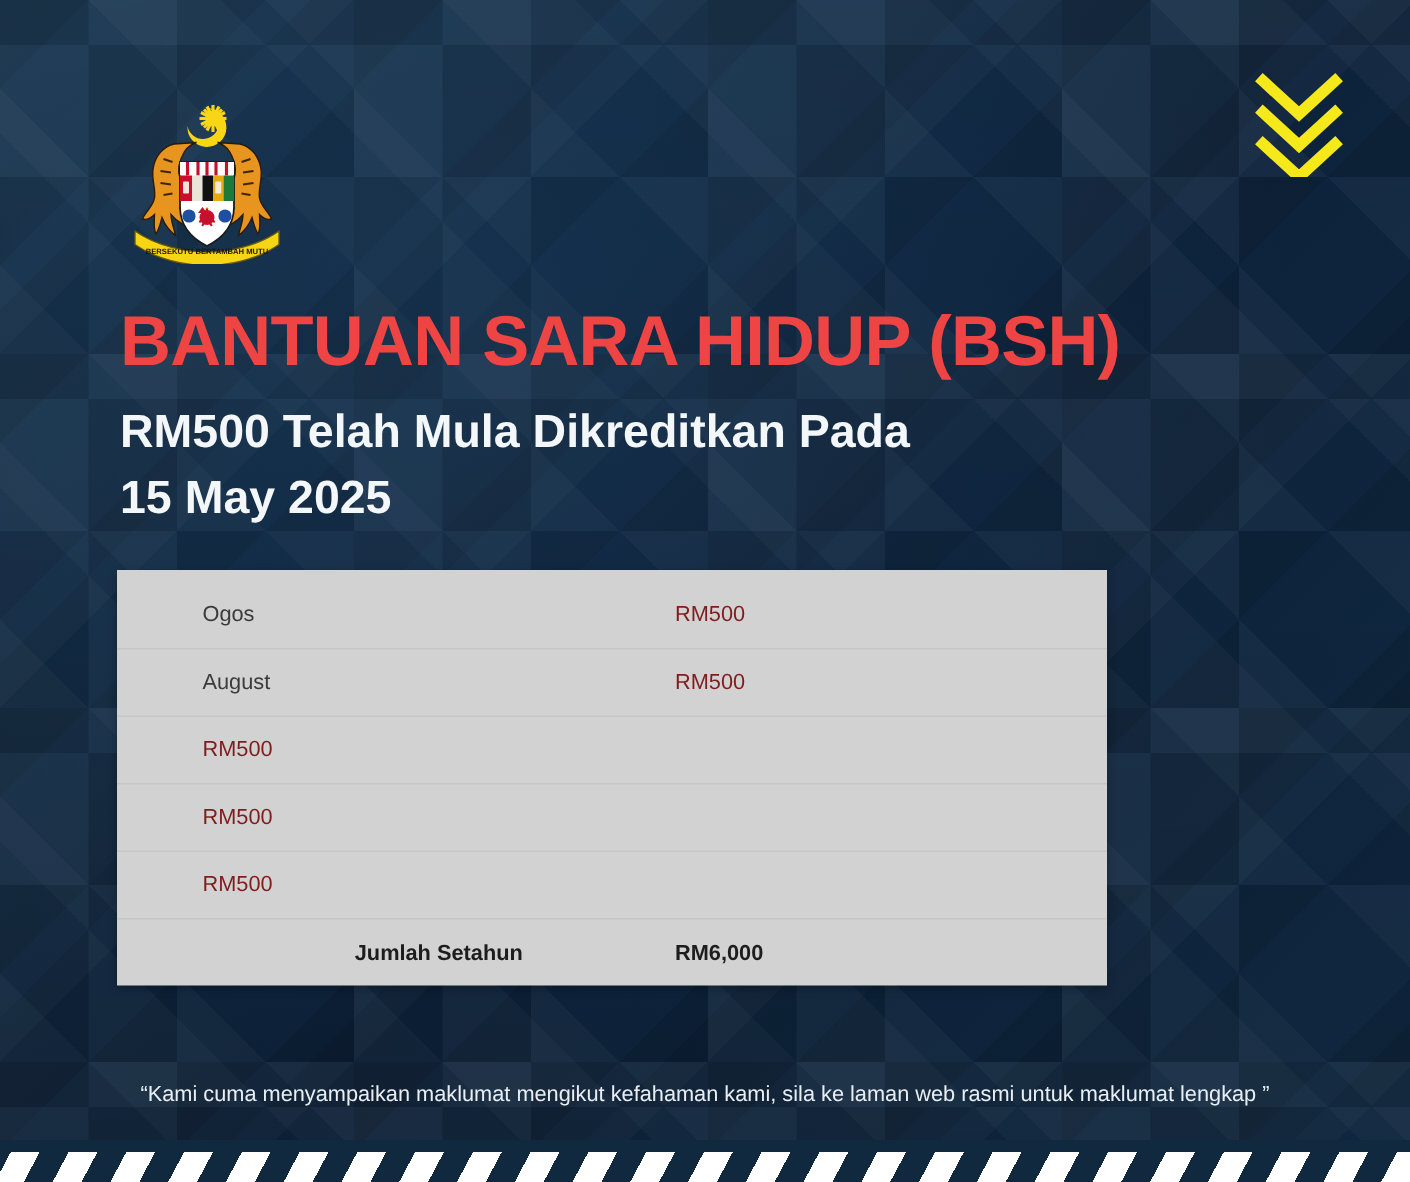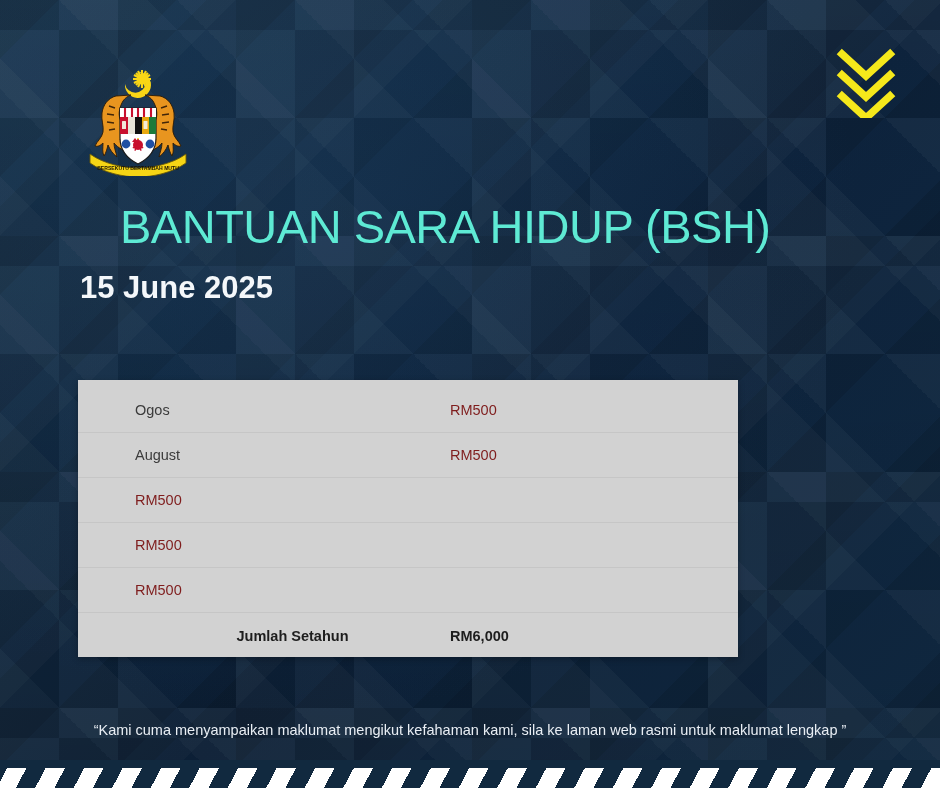--- a/index.html
+++ b/index.html
@@ -65,26 +65,25 @@
   }
 
   
   #headings {
     position:absolute;
     left:80px; top:200px;
     width:820px;
   }
   #title {
     font-size:47px;
-    font-weight:normal;
+    font-weight:bold;
     letter-spacing:-0.5px;
-    color:#5eead4;
+    color:#ef4444;
     line-height:1.15;
     white-space:nowrap;
-    margin-left:40px;
   }
   #subtitle {
     margin-top:12px;
     font-size:31px;
     font-weight:bold;
     color:#f4f7fa;
     line-height:1.42;
   }
   .sub-line { display:block; white-space:nowrap; }
 
@@ -238,21 +237,22 @@
         <polyline points="6,8  30,30  54,8"></polyline>
         <polyline points="6,29 30,51 54,29"></polyline>
         <polyline points="6,50 30,72 54,50"></polyline>
       </g>
     </svg>
   </div>
 
   <div id="headings">
     <h1 id="title">BANTUAN SARA HIDUP (BSH)</h1>
     <div id="subtitle">
-      <span class="sub-line">15 June 2025</span>
+      <span class="sub-line">RM500 Telah Mula Dikreditkan Pada</span>
+      <span class="sub-line">15 May 2025</span>
     </div>
   </div>
 
   <div id="table-card">
 
     <div class="row">
       <span class="cell-month">Ogos</span>
       <span class="cell-amount">RM500</span>
     </div>
 

